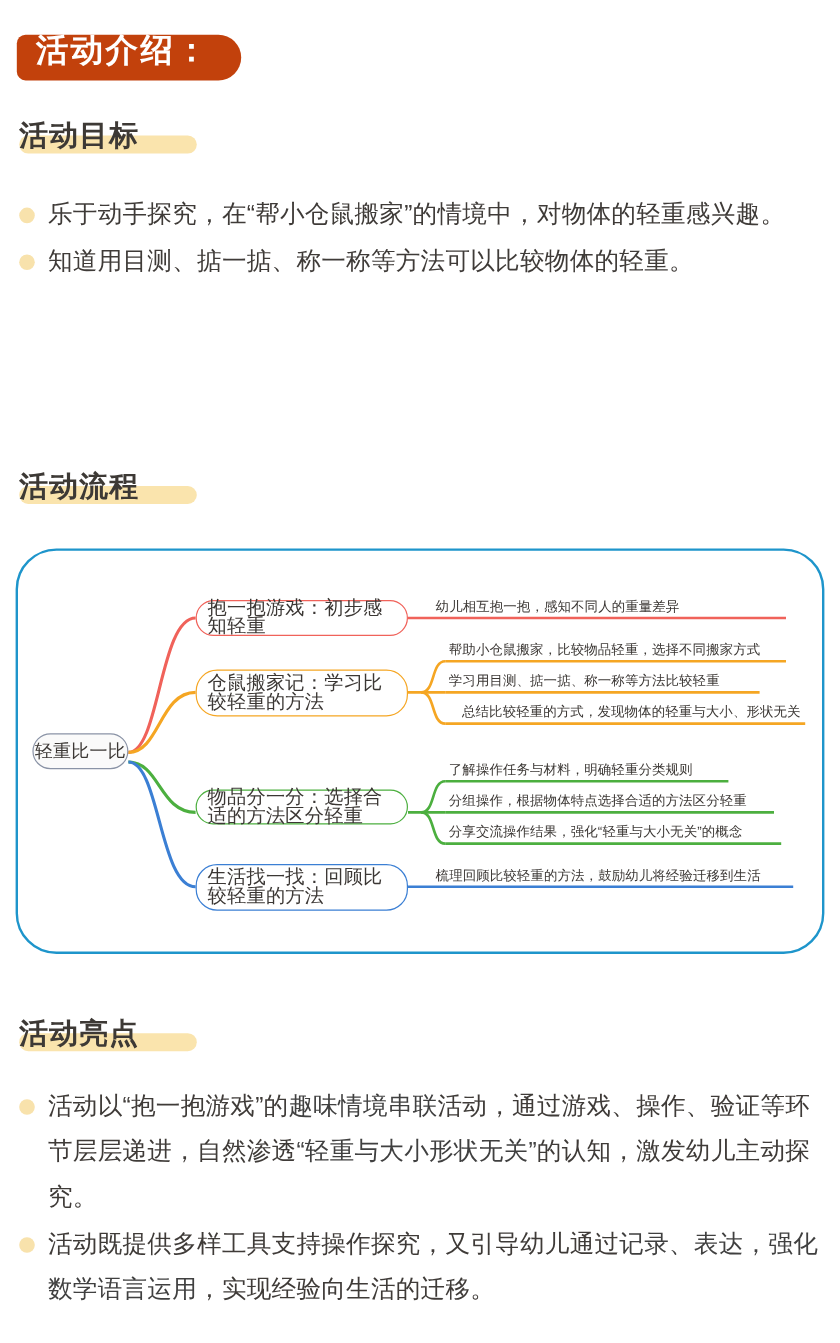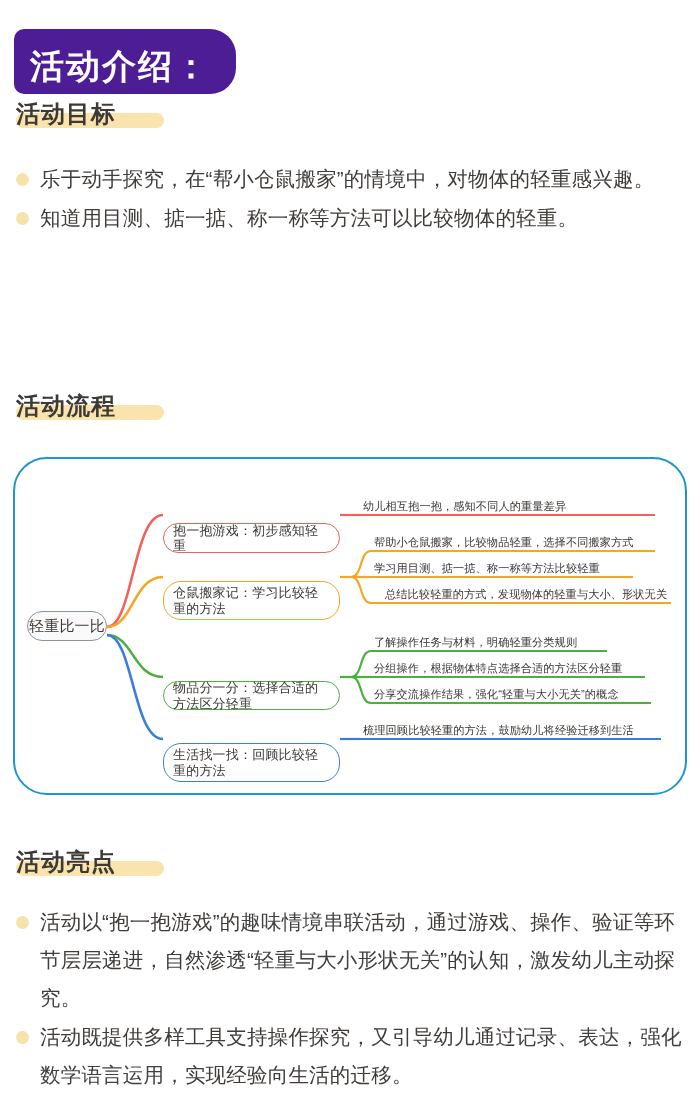--- a/index.html
+++ b/index.html
@@ -8,26 +8,26 @@
     background: #ffffff;
     font-family: "Liberation Sans", "DejaVu Sans", sans-serif;
     overflow: hidden;
   }
   .page { position: relative; width: 700px; height: 1119px; }
 
   
   .badge-wrap { position: absolute; left: 14px; top: 29px; }
   .badge {
     display: inline-block;
-    background: #4c1d95;
+    background: #c2410c;
     color: #ffffff;
-    font-size: 34px;
+    font-size: 27px;
     font-weight: bold;
     letter-spacing: 2px;
-    padding: 20px 26px 11px 16px;
+    padding: 0 26px 11px 16px;
     border-radius: 10px 26px 26px 10px;
     line-height: 1;
   }
 
   
   .sec-head { position: absolute; }
   .sec-head .hl {
     position: absolute; left: 0; bottom: 0;
     height: 15px; background: #fae4ad;
     border-radius: 8px;
@@ -79,21 +79,21 @@
     color: #3b3734;
     letter-spacing: 0.2px;
   }
   .node.center {
     border-color: #8a93a6;
     border-width: 1.6px;
     background: #fafafa;
     justify-content: center;
     font-size: 15px;
   }
-  .node.branch { font-size: 13px; line-height: 15.5px; padding: 0 9px; margin-top: 23px; }
+  .node.branch { font-size: 16px; line-height: 15.5px; padding: 0 9px; }
 
   .detail {
     position: absolute;
     font-size: 11.2px;
     color: #3b3734;
     line-height: 13px;
     white-space: nowrap;
     letter-spacing: 0.1px;
   }
 </style>

